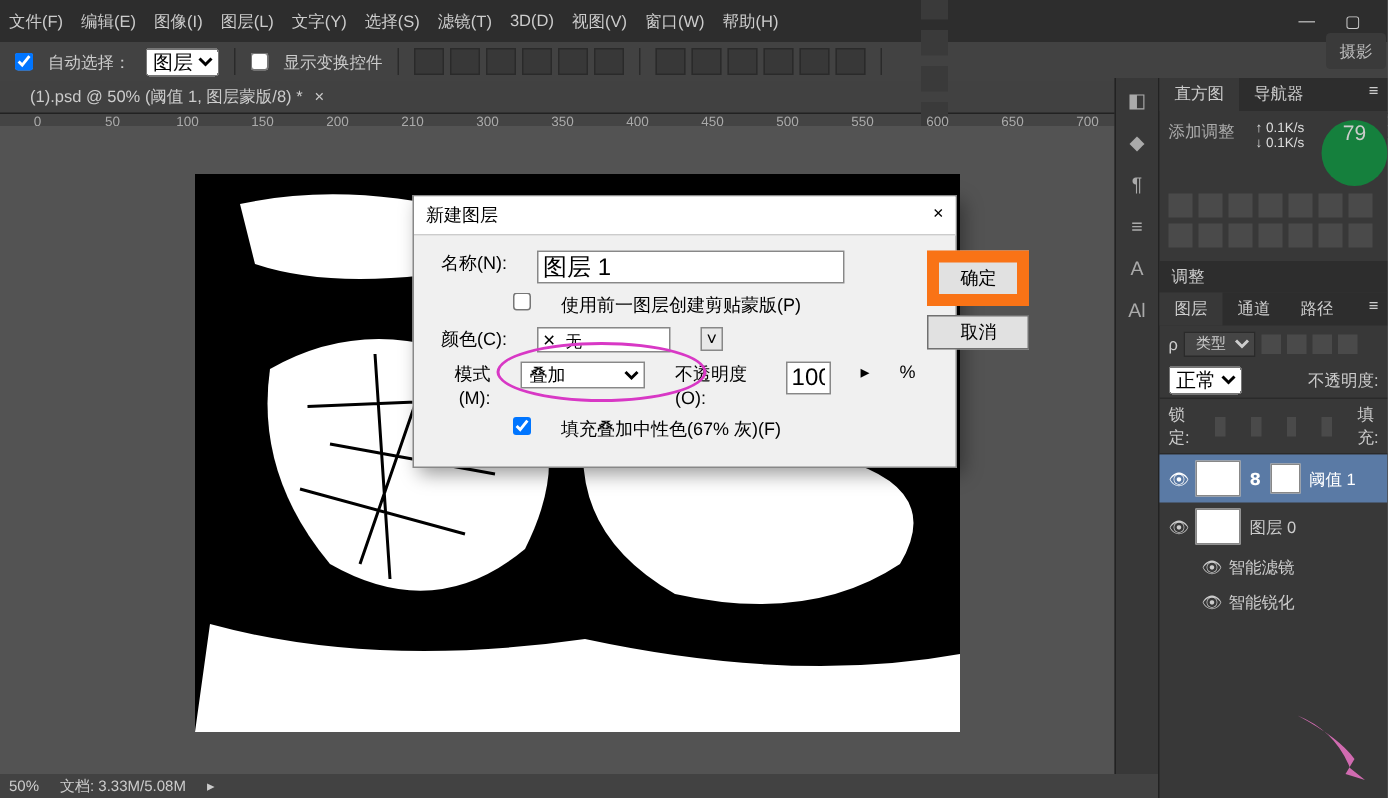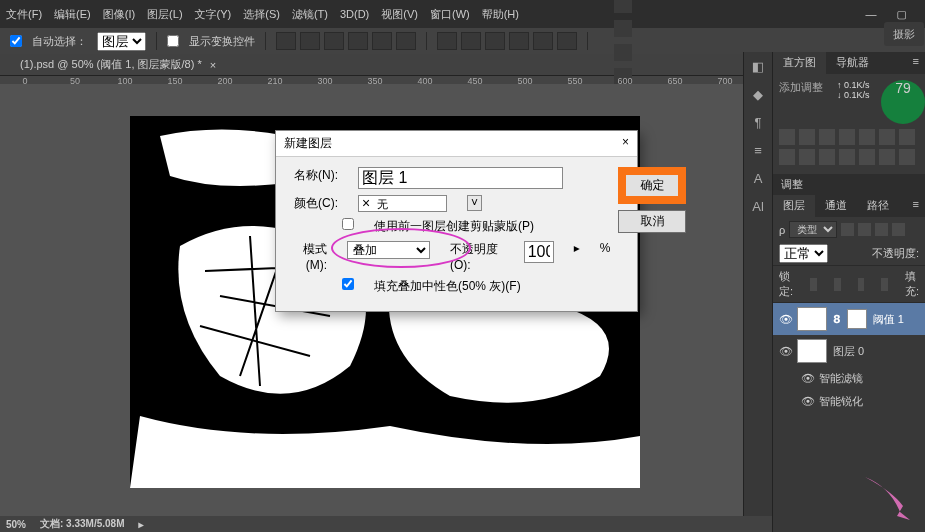--- a/index.html
+++ b/index.html
@@ -52,21 +52,21 @@
   .lock-row .i { width: 13px; height: 13px; background: #4a4a4a; }
   
   .layer-list { }
   .layer { display: flex; align-items: center; padding: 4px 6px; gap: 6px; }
   .layer.selected { background: #5a7aa5; color: #fff; }
   .layer .eye { width: 12px; }
   .layer .thumb { width: 30px; height: 24px; background: #fff; border: 1px solid #888; }
   .layer .mask { width: 20px; height: 20px; background: #fff; border: 1px solid #888; }
   .layer .indent { width: 16px; }
   
-  .statusbar { position: absolute; bottom: 0; left: 0; right: 153px; height: 16px; background: #424242; color: #ccc; font-size: 10px; display: flex; align-items: center; padding: 0 6px; gap: 14px; font-weight: bold; }
+  .statusbar { position: absolute; bottom: 0; left: 0; right: 153px; height: 16px; background: #424242; color: #ccc; font-size: 10px; display: flex; align-items: center; padding: 0 6px; gap: 14px; }
   
   .bottom-pink { position: absolute; right: 10px; bottom: 10px; width: 60px; height: 50px; }
   
   .dialog { position: absolute; left: 275px; top: 130px; width: 363px; background: #f0f0f0; border: 1px solid #888; box-shadow: 4px 4px 12px rgba(0,0,0,.4); font-size: 12px; color: #000; }
   .dialog .titlebar { background: #fff; padding: 4px 8px; display: flex; justify-content: space-between; border-bottom: 1px solid #ccc; }
   .dialog .body { padding: 10px 10px 10px 12px; display: flex; gap: 8px; }
   .dialog .form { flex: 1; }
   .dialog .row { display: flex; align-items: flex-start; margin-bottom: 6px; gap: 20px; }
   .dialog .row .lbl { width: 50px; text-align: right; }
   .dialog input[type=text] { border: 1px solid #888; padding: 1px 3px; font-size: 16px; background: #fff; }
@@ -283,40 +283,40 @@
   <div class="titlebar">
     <span>新建图层</span>
     <span>×</span>
   </div>
   <div class="body">
     <div class="form">
       <div class="row">
         <span class="lbl">名称(N):</span>
         <input type="text" style="width: 205px;" value="图层 1">
       </div>
+      <div class="row" style="padding-left:54px">
+        <input type="checkbox" class="cbx" style="">
+        <span>使用前一图层创建剪贴蒙版(P)</span>
+      </div>
       <div class="row">
         <span class="lbl">颜色(C):</span>
         <span class="color-swatch" data-label="无"></span>
           <span style="border:1px solid #888;padding:0 3px;background:#e8e8e8">˅</span>
-      </div>
-      <div class="row" style="padding-left:54px">
-        <input type="checkbox" class="cbx" style="">
-        <span>使用前一图层创建剪贴蒙版(P)</span>
       </div>
       <div class="row">
         <span class="lbl">模式(M):</span>
         <select style="width:105px"><option>叠加</option></select>
         <span>不透明度(O):</span>
         <input type="text" style="width: 30px;" value="100">
         <span>▸</span>
         <span>%</span>
       </div>
       <div class="row" style="padding-left:54px">
         <input type="checkbox" class="cbx" checked="" style="">
-        <span>填充叠加中性色(50% 灰)(F)</span>
+        <span>填充叠加中性色(67% 灰)(F)</span>
       </div>
     </div>
     <div class="btns">
       <button class="primary">确定</button>
       <button>取消</button>
     </div>
   </div>
 </div>
 
 <div class="highlight"></div>

